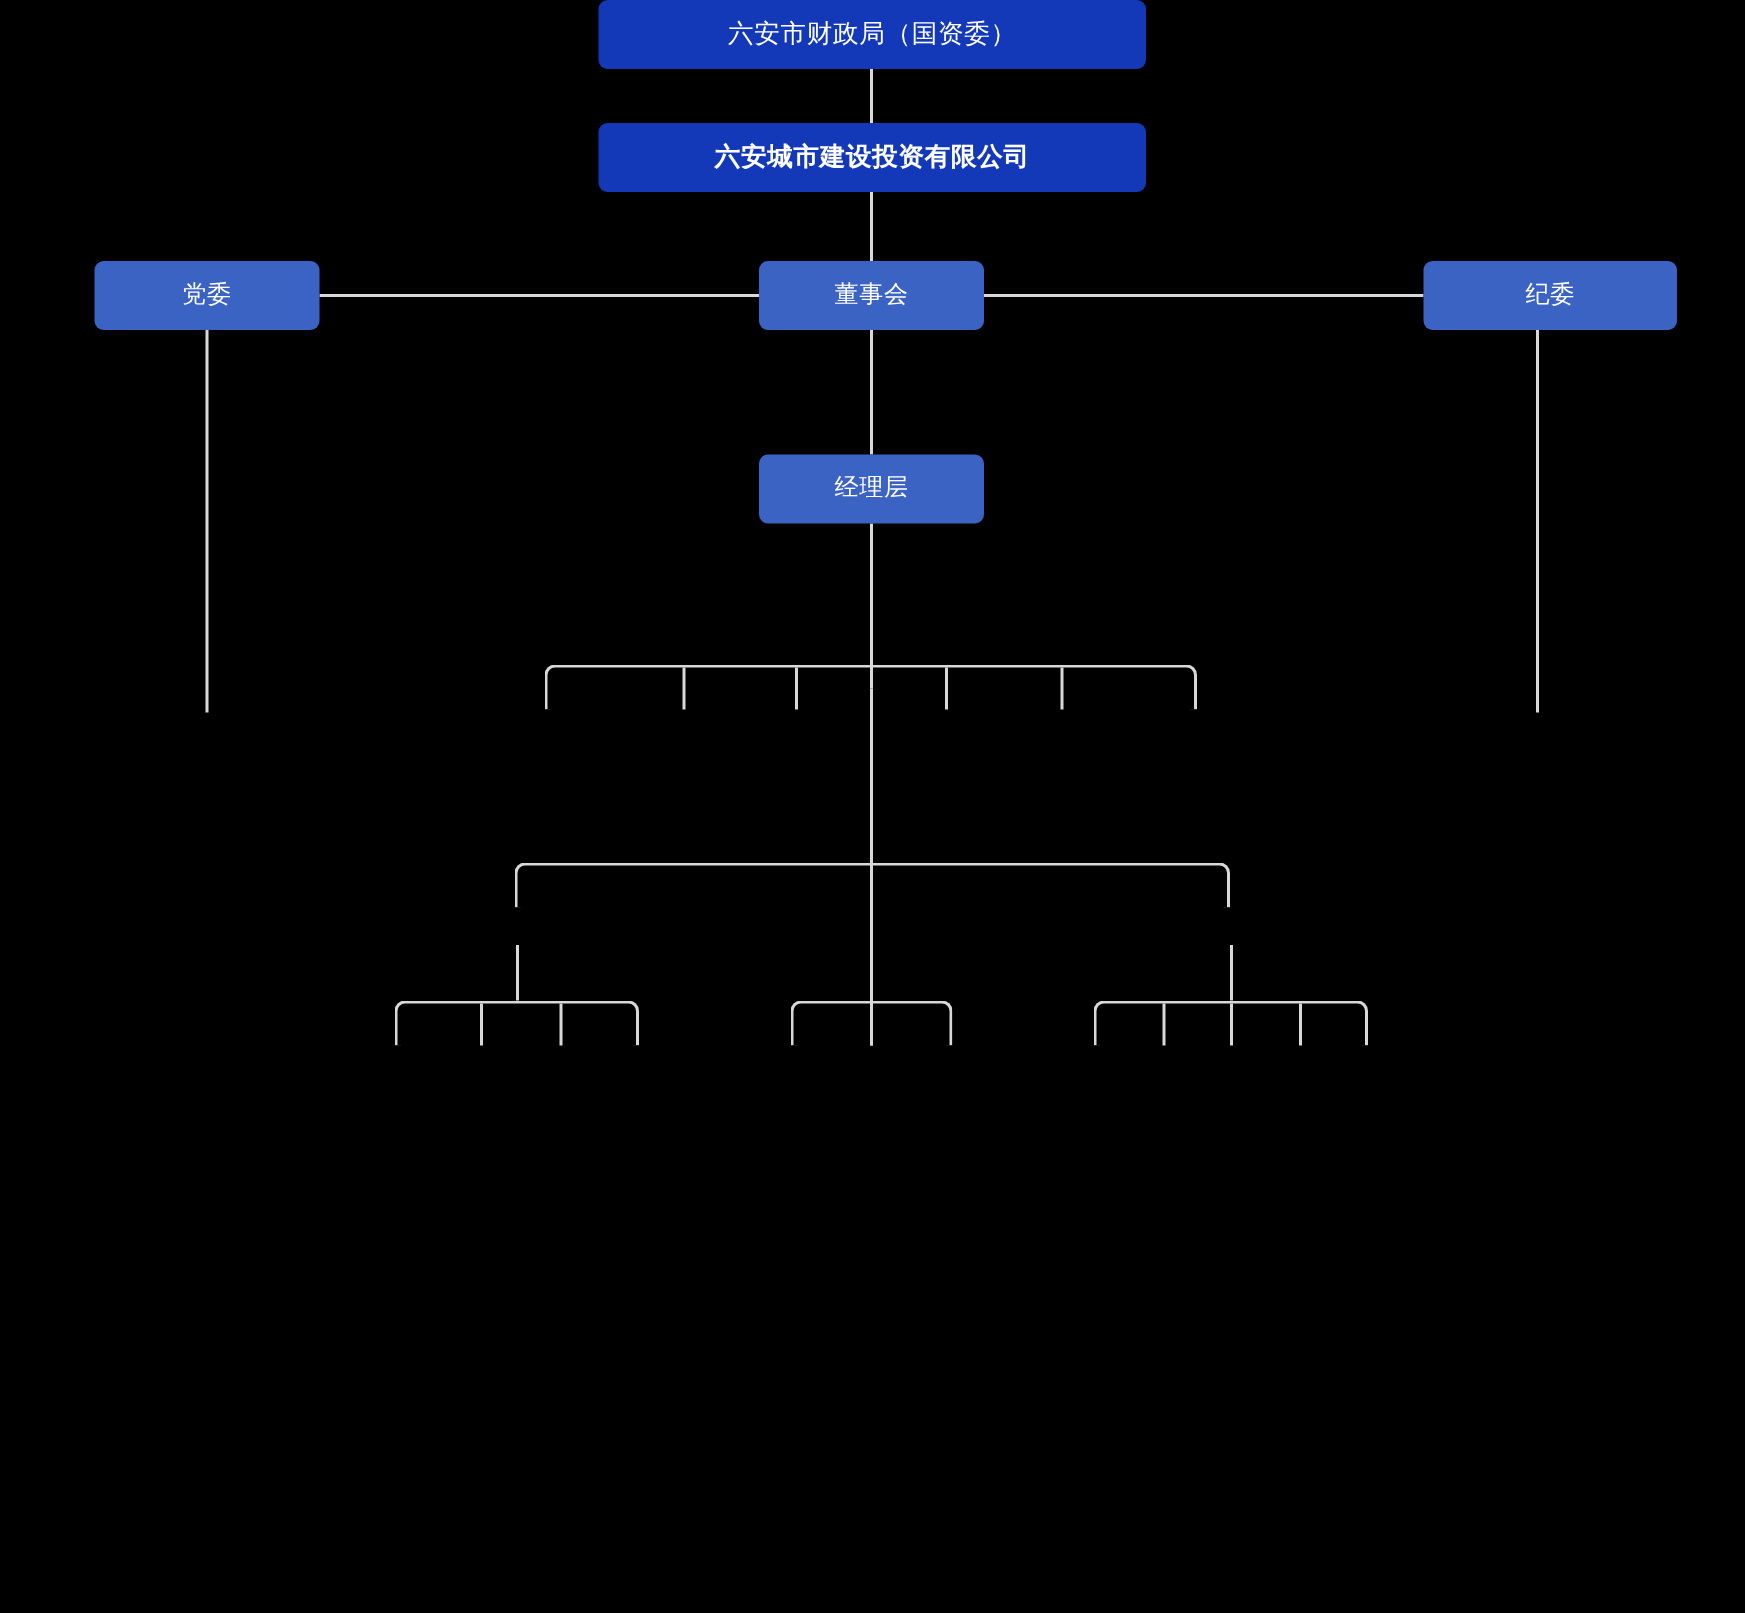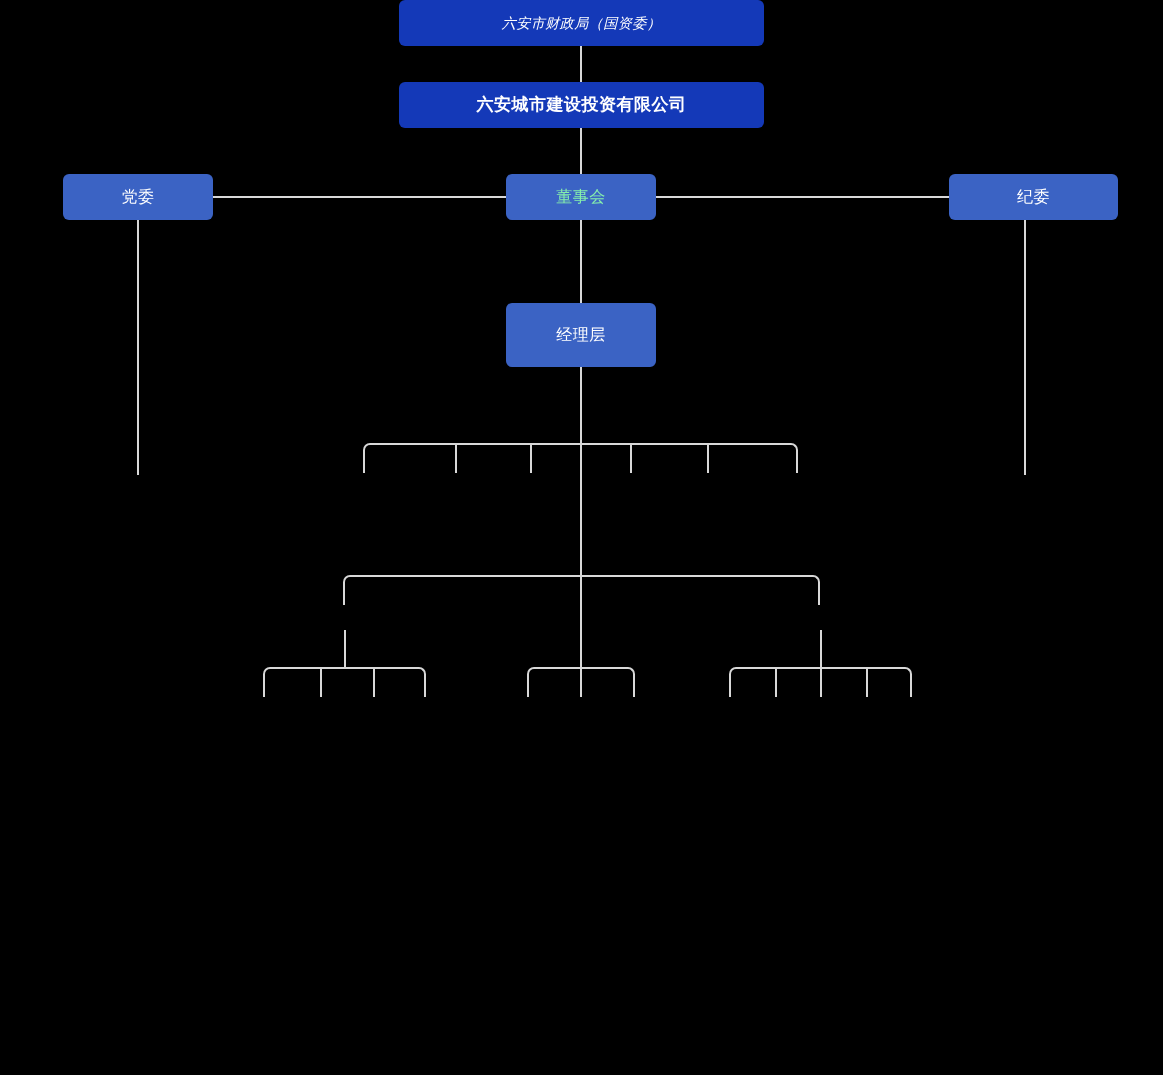--- a/index.html
+++ b/index.html
@@ -96,30 +96,30 @@
     <div class="bar" style="left: 263px; top: 667px; width: 163px; height: 30px; border-color: rgb(216, 216, 216);"></div>
     <div class="stub" style="left: 320px; top: 669px; height: 28px; background: rgb(216, 216, 216);"></div>
     <div class="stub" style="left: 373px; top: 669px; height: 28px; background: rgb(216, 216, 216);"></div>
     <div class="bar" style="left: 527px; top: 667px; width: 108px; height: 30px; border-color: rgb(216, 216, 216);"></div>
     <div class="stub" style="left: 580px; top: 669px; height: 28px; background: rgb(216, 216, 216);"></div>
     <div class="bar" style="left: 729px; top: 667px; width: 183px; height: 30px; border-color: rgb(216, 216, 216);"></div>
     <div class="stub" style="left: 775px; top: 669px; height: 28px; background: rgb(216, 216, 216);"></div>
     <div class="stub" style="left: 820px; top: 669px; height: 28px; background: rgb(216, 216, 216);"></div>
     <div class="stub" style="left: 866px; top: 669px; height: 28px; background: rgb(216, 216, 216);"></div>
     <div class="node primary" style="left: 399px; top: 0px; width: 365px; height: 46px; background: rgb(20, 57, 184); color: rgb(255, 255, 255);">
-      <span class="node-label" style="font-size: 14px; font-style: italic;">六安市财政局（国资委）</span>
+      <span class="node-label" style="font-size: 17px;">六安市财政局（国资委）</span>
     </div>
     <div class="node primary" style="left: 399px; top: 82px; width: 365px; height: 46px; background: rgb(20, 57, 184); color: rgb(255, 255, 255);">
       <span class="node-label" style="font-size: 17px; font-weight: bold;">六安城市建设投资有限公司</span>
     </div>
     <div class="node secondary" style="left: 63px; top: 174px; width: 150px; height: 46px; background: rgb(59, 99, 196); color: rgb(255, 255, 255);">
       <span class="node-label" style="font-size: 16px;">党委</span>
     </div>
-    <div class="node secondary" style="left: 506px; top: 174px; width: 150px; height: 46px; background: rgb(59, 99, 196); color: #86efac;">
+    <div class="node secondary" style="left: 506px; top: 174px; width: 150px; height: 46px; background: rgb(59, 99, 196); color: #ffffff;">
       <span class="node-label" style="font-size: 16px;">董事会</span>
     </div>
     <div class="node secondary" style="left: 949px; top: 174px; width: 169px; height: 46px; background: rgb(59, 99, 196); color: rgb(255, 255, 255);">
       <span class="node-label" style="font-size: 16px;">纪委</span>
     </div>
-    <div class="node secondary" style="left: 506px; top: 303px; width: 150px; height: 64px; background: rgb(59, 99, 196); color: rgb(255, 255, 255);">
+    <div class="node secondary" style="left: 506px; top: 303px; width: 150px; height: 46px; background: rgb(59, 99, 196); color: rgb(255, 255, 255);">
       <span class="node-label" style="font-size: 16px;">经理层</span>
     </div>
   </div>
 
 </body></html>

